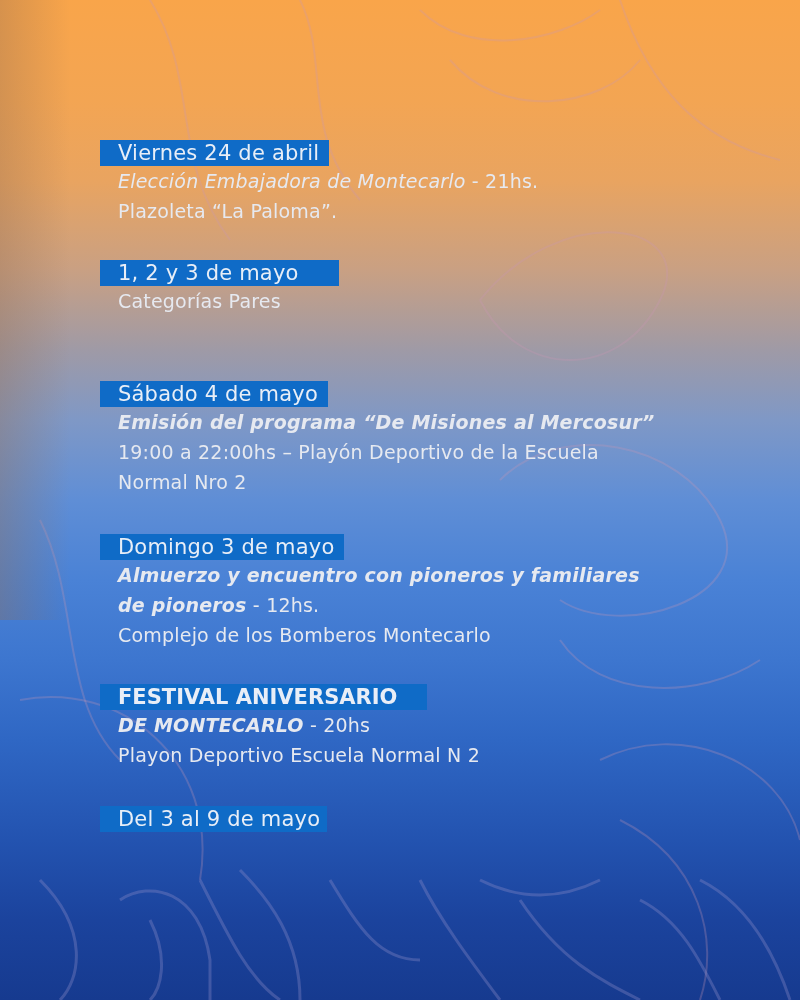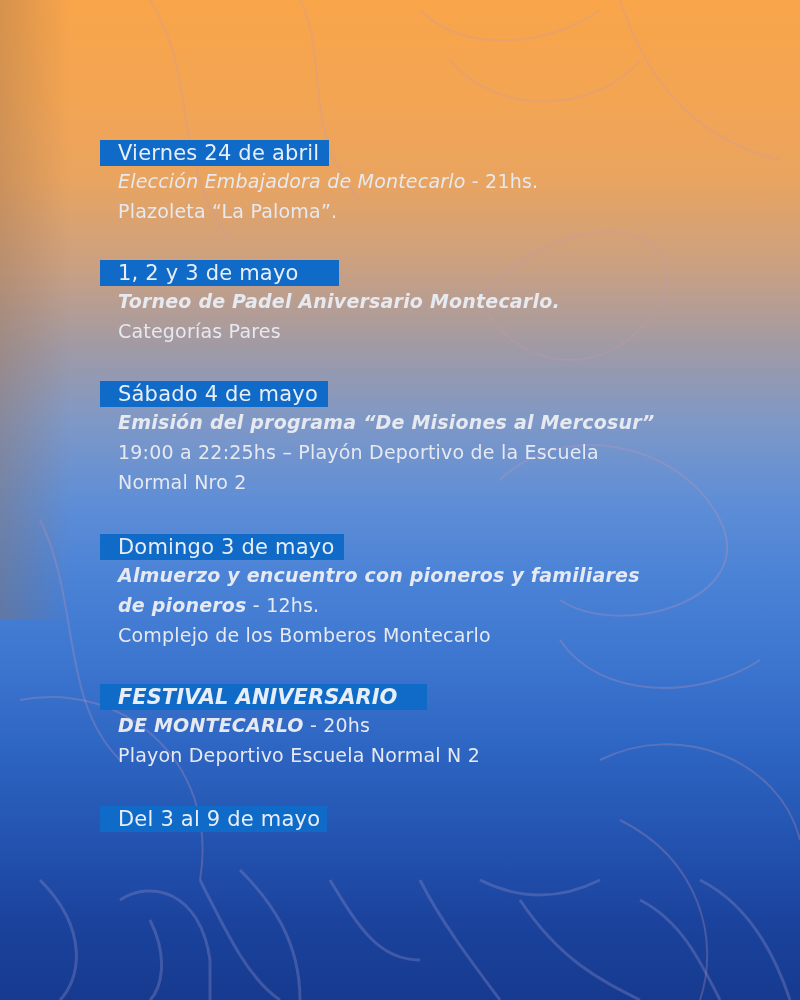--- a/index.html
+++ b/index.html
@@ -24,21 +24,21 @@
     letter-spacing: 0.2px;
   }
   .line {
     color: #e6e9f0; font-size: 19px; line-height: 30px;
     padding-left: 18px; white-space: nowrap; letter-spacing: 0.2px;
   }
   .em { font-style: italic; font-weight: bold; }
   .title-block {
     display: inline-block; background: #0f6bc7; color: #e8eef7;
     font-size: 21px; line-height: 26px; padding: 0 30px 0 18px;
-    font-style: italic; font-weight: bold;
+    font-weight: bold;
   }
 </style>
 </head>
 <body>
 
 <svg class="bg-deco" width="800" height="1000" viewBox="0 0 800 1000">
   <g fill="none" stroke="rgba(200,150,180,0.28)" stroke-width="2">
     <path d="M150 0 C 200 80, 170 160, 230 240"></path>
     <path d="M300 0 C 330 60, 300 130, 360 200"></path>
     <path d="M420 10 C 470 60, 560 40, 600 10"></path>
@@ -71,28 +71,27 @@
 <div class="events">
 
   <div class="event" style="top:140px;">
     <div class="date-tag">Viernes 24 de abril</div>
     <div class="line"><span class="em" style="font-weight:normal">Elección Embajadora de Montecarlo</span><span> - 21hs.</span></div>
     <div class="line">Plazoleta “La Paloma”.</div>
   </div>
 
   <div class="event" style="top:260px;">
     <div class="date-tag" style="padding-right:40px;">1, 2 y 3 de mayo</div>
-    <div class="line"><span class="em">Torneo de Padel Aniversario Montecarlo.</span></div>
     <div class="line">Categorías Pares</div>
   </div>
 
   <div class="event" style="top:381px;">
     <div class="date-tag">Sábado 4 de mayo</div>
     <div class="line"><span class="em">Emisión del programa “De Misiones al Mercosur”</span></div>
-    <div class="line">19:00 a 22:25hs –  Playón Deportivo de la Escuela</div>
+    <div class="line">19:00 a 22:00hs –  Playón Deportivo de la Escuela</div>
     <div class="line">Normal Nro 2</div>
   </div>
 
   <div class="event" style="top:534px;">
     <div class="date-tag">Domingo 3 de mayo</div>
     <div class="line"><span class="em">Almuerzo y encuentro con pioneros y familiares</span></div>
     <div class="line"><span class="em">de pioneros</span><span> - 12hs.</span></div>
     <div class="line">Complejo de los Bomberos Montecarlo</div>
   </div>
 

